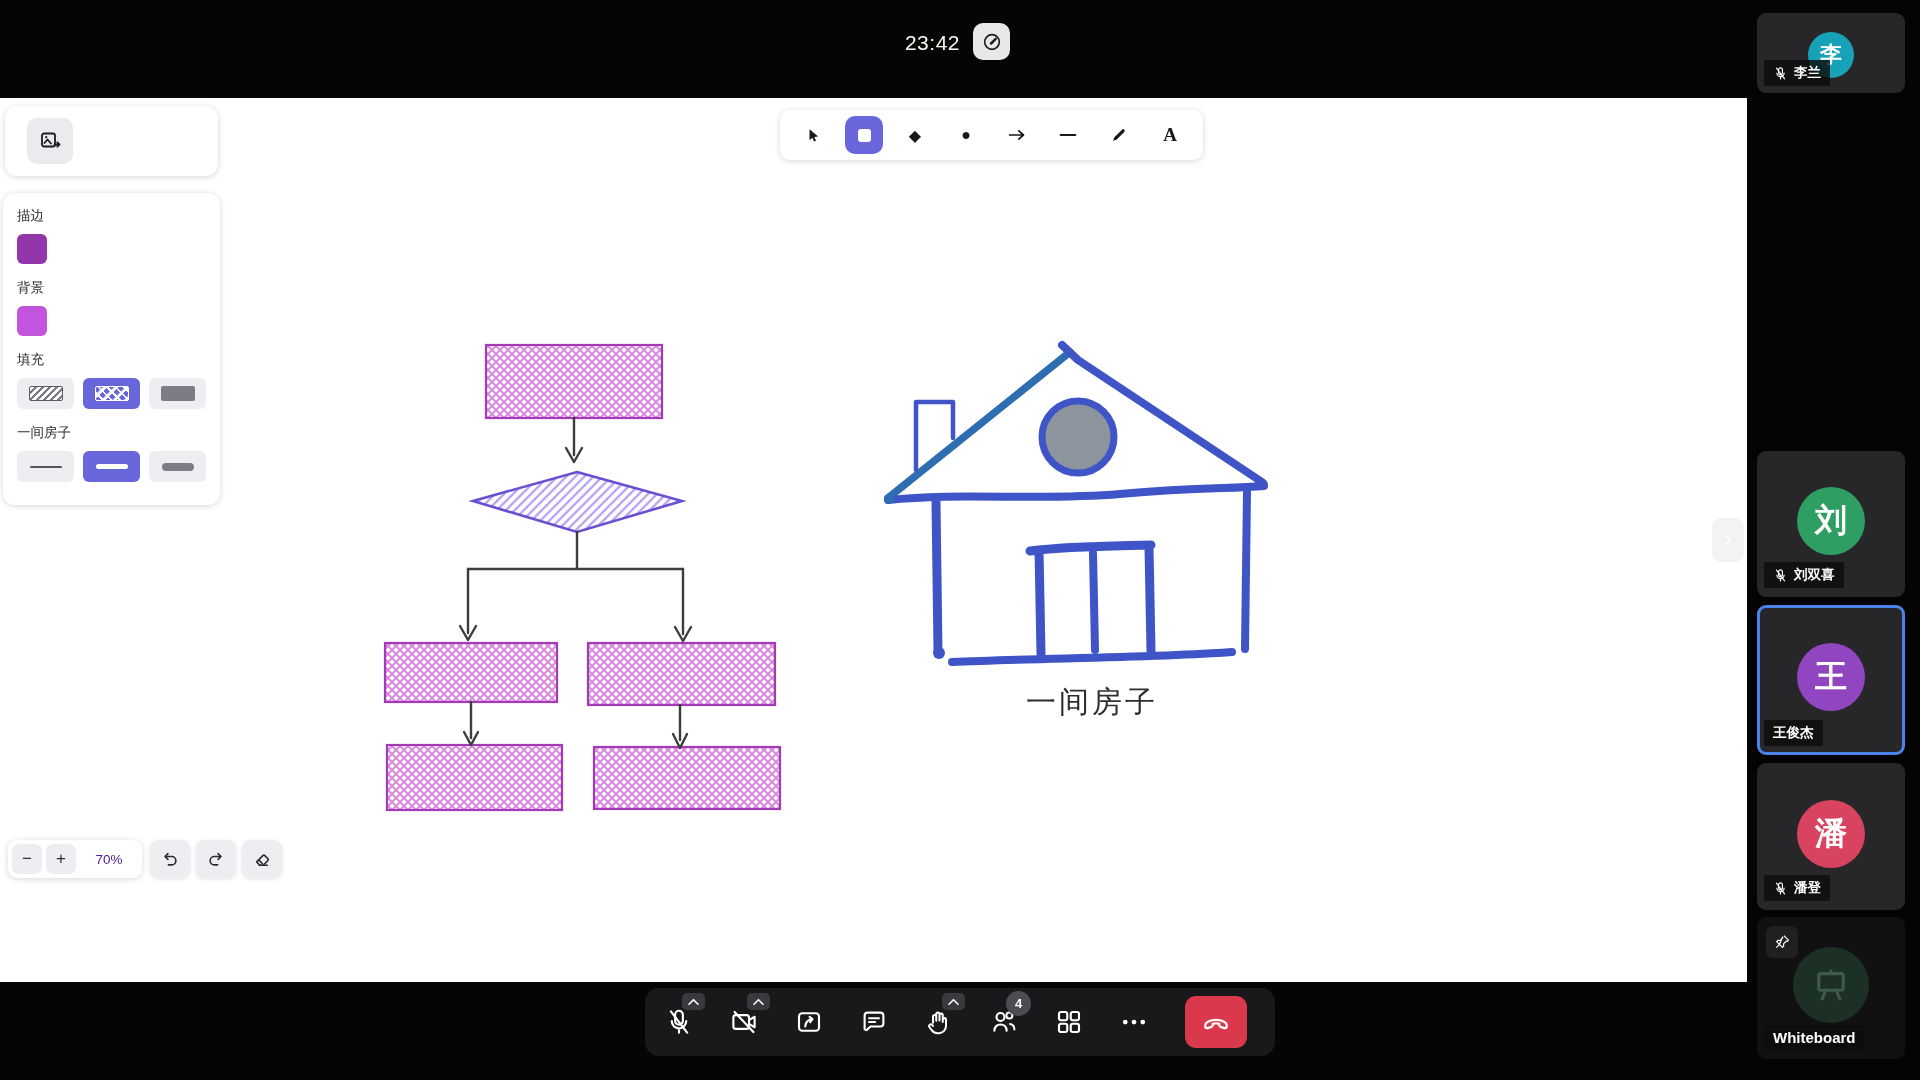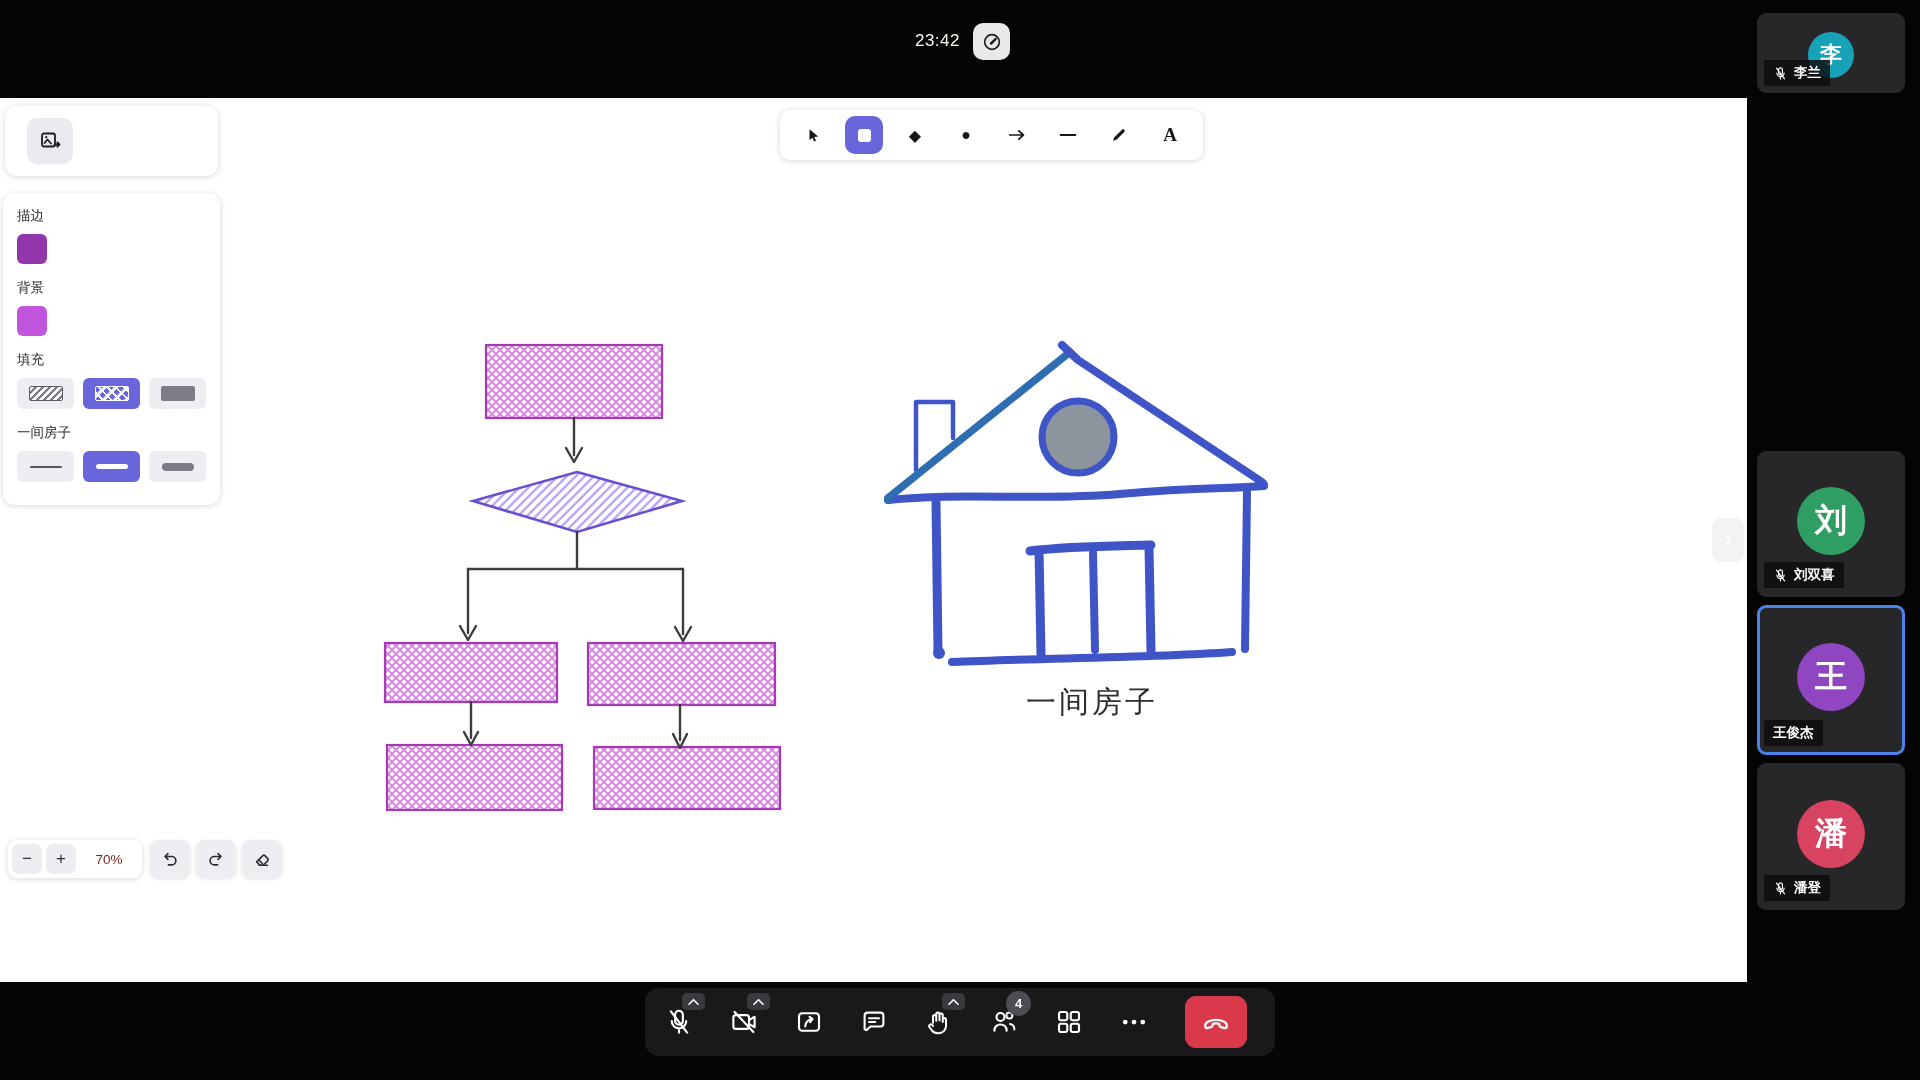--- a/index.html
+++ b/index.html
@@ -4,21 +4,21 @@
 <style>
   * { box-sizing: border-box; }
   html,body { margin:0; padding:0; }
   body {
     width:1920px; height:1080px; position:relative; overflow:hidden;
     background:#050505; font-family:"Liberation Sans",sans-serif;
     -webkit-font-smoothing:antialiased;
   }
   
   .topbar-time { position:absolute; left:872px; top:31px; width:88px; text-align:right;
-    color:#fdf8ee; font-size:17px; letter-spacing:.5px; }
+    color:#fdf8ee; font-size:21px; letter-spacing:.5px; }
   .timer-btn { position:absolute; left:973px; top:23px; width:37px; height:37px;
     background:#e8e8e8; border-radius:10px; display:flex; align-items:center; justify-content:center; }
   
   .canvas { position:absolute; left:0; top:98px; width:1747px; height:884px; background:#ffffff; }
   .card { position:absolute; background:#fff; border-radius:12px; box-shadow:0 1px 6px rgba(0,0,0,.16); }
   
   .export-card { left:5px; top:8px; width:213px; height:70px; }
   .export-btn { position:absolute; left:22px; top:12px; width:46px; height:46px;
     background:#e9ebef; border-radius:10px; display:flex; align-items:center; justify-content:center; }
   
@@ -45,21 +45,21 @@
       repeating-linear-gradient(135deg,transparent 0 4px,#fff 6px 8px); }
   .solid-chip { width:34px; height:15px; background:#7c7c85; border-radius:2px; }
   .w-thin { width:32px; height:2px; background:#55555e; border-radius:2px; }
   .w-mid { width:32px; height:5px; background:#fff; border-radius:3px; }
   .w-bold { width:32px; height:8px; background:#7c7c85; border-radius:4px; }
   
   .zoom-group { left:8px; top:742px; width:134px; height:38px; border-radius:9px;
     display:flex; align-items:center; padding:4px; gap:4px; }
   .zoom-btn { width:30px; height:30px; border-radius:7px; background:#eceef2; border:none;
     font-size:17px; color:#2c2c30; display:flex; align-items:center; justify-content:center; }
-  .zoom-level { flex:1; text-align:center; font-size:13.5px; color:#7f1d1d; }
+  .zoom-level { flex:1; text-align:center; font-size:13.5px; color:#4c1d95; }
   .hist-btn { position:absolute; width:40px; height:38px; background:#eceef2; border-radius:9px;
     border:none; display:flex; align-items:center; justify-content:center; box-shadow:0 1px 4px rgba(0,0,0,.12); }
   
   .collapse-handle { position:absolute; left:1712px; top:420px; width:32px; height:44px;
     background:#f2f3f5; border-radius:9px; display:flex; align-items:center; justify-content:center; }
   
   .control-bar { position:absolute; left:645px; top:988px; width:630px; height:68px;
     background:#19191c; border-radius:14px; display:flex; align-items:center; padding:0 14px; gap:25px; }
   .ctl { position:relative; width:40px; height:40px; display:flex; align-items:center; justify-content:center; }
   .ctl-expand { position:absolute; top:-9px; right:-6px; width:23px; height:17px;
@@ -372,13 +372,30 @@
   <div class="tile tile-4">
     <div class="avatar avatar-big" style="background: rgb(216, 67, 95);">潘</div>
     <div class="name-pill">
       <svg width="15" height="15" viewBox="0 0 24 24">
         <path d="M12 3 a3.1 3.1 0 0 1 3.1 3.1 V11 a3.1 3.1 0 0 1 -6.2 0 V6.1 A3.1 3.1 0 0 1 12 3 Z M6.2 11.3 a5.8 5.8 0 0 0 11.6 0 M12 17.4 V20.6 M5.5 3.5 L18.5 20.5" fill="none" stroke="#fff" stroke-width="1.9" stroke-linecap="round"></path>
       </svg>
       <span>潘登</span>
     </div>
   </div>
 
+  <div class="tile tile-wb">
+    <div class="pin-btn">
+      <svg width="18" height="18" viewBox="0 0 24 24">
+        <path d="M14.5 3.5 L20.5 9.5 L18.7 11.3 L17.6 11 L14 14.6 L14.3 17.3 L12.5 19.1 L8.6 15.2 L4.4 19.4 M8.6 15.2 L4.9 11.5 L6.7 9.7 L9.4 10 L13 6.4 L12.7 5.3 Z" fill="none" stroke="#fff" stroke-width="1.6" stroke-linejoin="round"></path>
+      </svg>
+    </div>
+    <div class="wb-circle">
+      <svg width="42" height="42" viewBox="0 0 24 24">
+        <path d="M12 4 V5.5" stroke="#3d5a4a" stroke-width="1.8" stroke-linecap="round"></path>
+        <rect x="5" y="5.5" width="14" height="9.5" rx="1.2" fill="none" stroke="#3d5a4a" stroke-width="1.8"></rect>
+        <path d="M9 15 L7 20 M15 15 L17 20" stroke="#3d5a4a" stroke-width="1.8" stroke-linecap="round"></path>
+      </svg>
+    </div>
+    <div class="name-pill wb-pill">
+      <span>Whiteboard</span>
+    </div>
+  </div>
 </div>
 
 </body></html>

